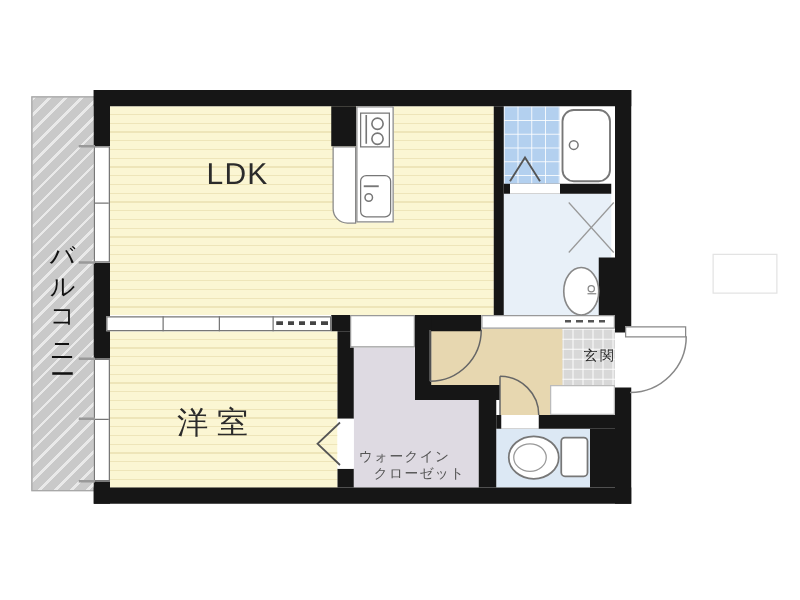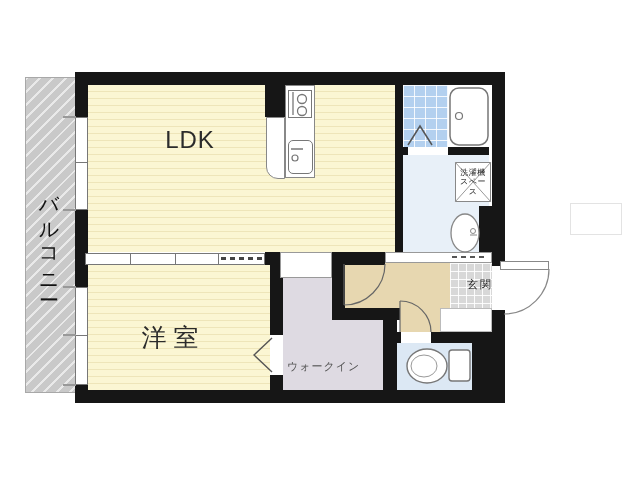--- a/index.html
+++ b/index.html
@@ -101,26 +101,20 @@
   <div class="abs" style="left:63px;top:209px;width:13px;height:2px;background:#999;"></div>
   <div class="abs" style="left:63px;top:286px;width:13px;height:2px;background:#999;"></div>
   <div class="abs" style="left:63px;top:334px;width:13px;height:2px;background:#999;"></div>
   <div class="abs" style="left:63px;top:384px;width:13px;height:2px;background:#999;"></div>
 
   <div class="abs whitebox" style="left:266px;top:117px;width:19px;height:62px;border-radius:0 0 0 12px;border-color:#888;"></div>
   <div class="abs whitebox" style="left:285px;top:85px;width:30px;height:93px;border-color:#888;"></div>
   <div class="abs whitebox" style="left:288px;top:90px;width:24px;height:28px;border-color:#777;"></div>
   <div class="abs whitebox" style="left:288px;top:140px;width:25px;height:34px;border-radius:5px;border-color:#777;"></div>
 
-  <div class="abs whitebox" style="left:455px;top:162px;width:36px;height:40px;border-color:#888;display:flex;align-items:center;justify-content:center;">
-    <div style="font-size:8px;line-height:9.5px;color:#222;text-align:center;letter-spacing:0.5px;position:relative;z-index:2;">
-      <div>洗濯機</div>
-      <div>スペース</div>
-    </div>
-  </div>
 
   <svg class="svg-overlay" viewBox="0 0 640 480">
 
     <g stroke="#999" stroke-width="1" fill="none">
       <line x1="455" y1="162" x2="491" y2="202"></line>
       <line x1="491" y1="162" x2="455" y2="202"></line>
     </g>
 
     <g stroke="#777" stroke-width="1.3" fill="#fff">
       <circle cx="302" cy="99" r="4.5"></circle>
@@ -170,19 +164,20 @@
   <div class="abs label" style="left:128px;top:126px;width:124px;">
     <div style="font-size:24px;letter-spacing:1px;">LDK</div>
   </div>
 
   <div class="abs label" style="left:108px;top:290px;width:124px;">
     <div style="font-size:25px;letter-spacing:7px;padding-left:7px;margin-top:31px;">洋室</div>
   </div>
 
   <div class="abs" style="left:284px;top:360px;width:96px;font-size:11px;color:#555;letter-spacing:1px;line-height:13px;">
     <div style="padding-left:3px;">ウォークイン</div>
+    <div style="padding-left:15px;">クローゼット</div>
   </div>
 
   <div class="abs" style="left:450px;top:277px;width:60px;text-align:center;font-size:11px;color:#222;letter-spacing:2px;">玄関</div>
 
   <div class="abs" style="left:570px;top:203px;width:50px;height:30px;border:1px solid #e3e3e3;background:#fff;"></div>
 
 </div>
 
 </body></html>

